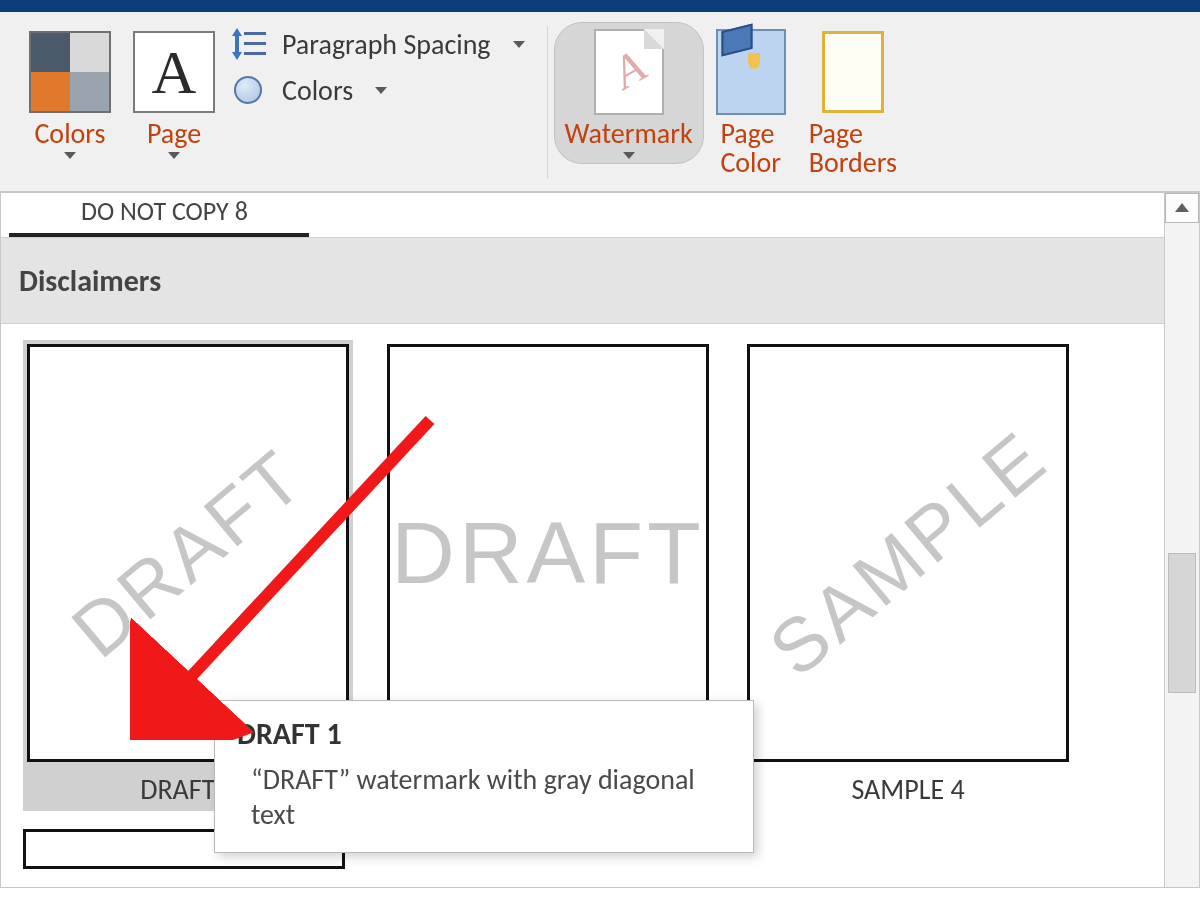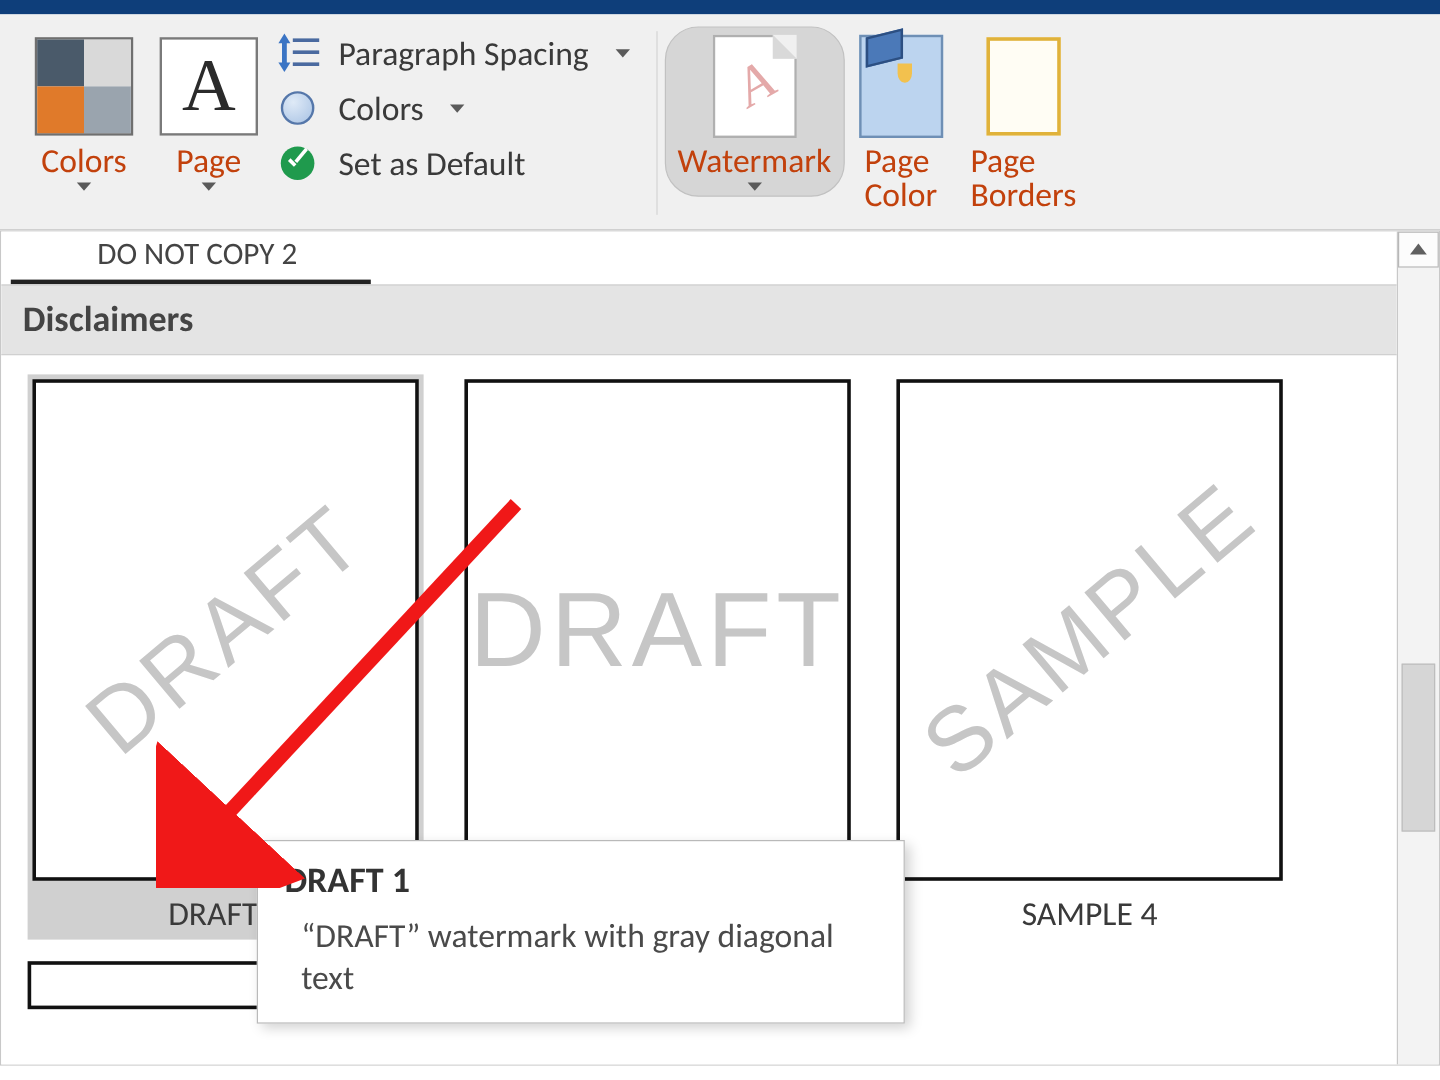--- a/index.html
+++ b/index.html
@@ -225,21 +225,21 @@
   .prev-label{
     font-size:26px; color:#444; padding:2px 0 6px 72px;
     border-bottom:4px solid #222;
     margin:0 8px 0 8px;
     width:300px;
   }
 
   .section-header{
     background:#e4e4e4;
     font-size:30px; font-weight:600; color:#444;
-    padding:10px 18px;
+    padding:24px 18px;
     border-top:1px solid #d0d0d0;
     border-bottom:1px solid #d0d0d0;
   }
 
   .thumb-row{
     display:flex;
     gap:30px;
     padding: 16px 22px 4px 22px;
     align-items:flex-start;
   }
@@ -333,26 +333,20 @@
         <span>Paragraph Spacing</span>
         <span class="inline-caret"></span>
       </div>
       <div class="stack-item">
         <div class="si-icon">
             <div class="effects-icon"></div>
           </div>
         <span>Colors</span>
         <span class="inline-caret"></span>
       </div>
-      <div class="stack-item">
-        <div class="si-icon">
-            <div class="check-icon"></div>
-          </div>
-        <span>Set as Default</span>
-      </div>
     </div>
   </div>
 
   <div class="sep"></div>
 
   <div class="ribbon-group">
     <div class="rbtn selected">
       <div class="icon-box">
           <div class="wm-icon">
             <div class="fold"></div>
@@ -376,21 +370,21 @@
           <div class="pborders-icon"></div>
         </div>
       <div class="label" style="white-space:pre-line">Page
 Borders</div>
     </div>
   </div>
 </div>
 
 <div class="gallery-pane">
   <div class="gallery-inner">
-    <div class="prev-label">DO NOT COPY 2</div>
+    <div class="prev-label">DO NOT COPY 8</div>
     <div class="section-header">Disclaimers</div>
 
     <div class="thumb-row">
       <div class="thumb selected">
         <div class="page">
           <div class="wm-text">DRAFT</div>
         </div>
         <div class="thumb-label">DRAFT 1</div>
       </div>
       <div class="thumb">

